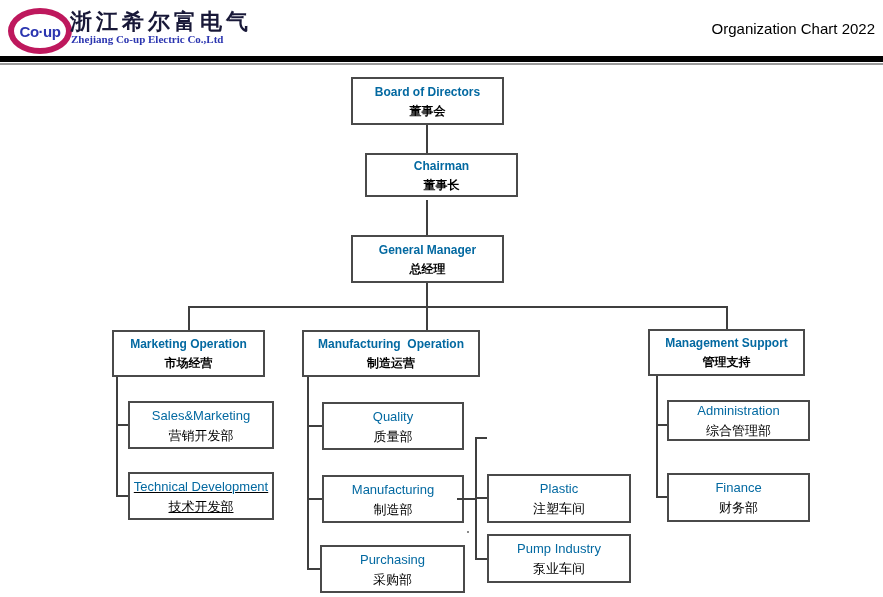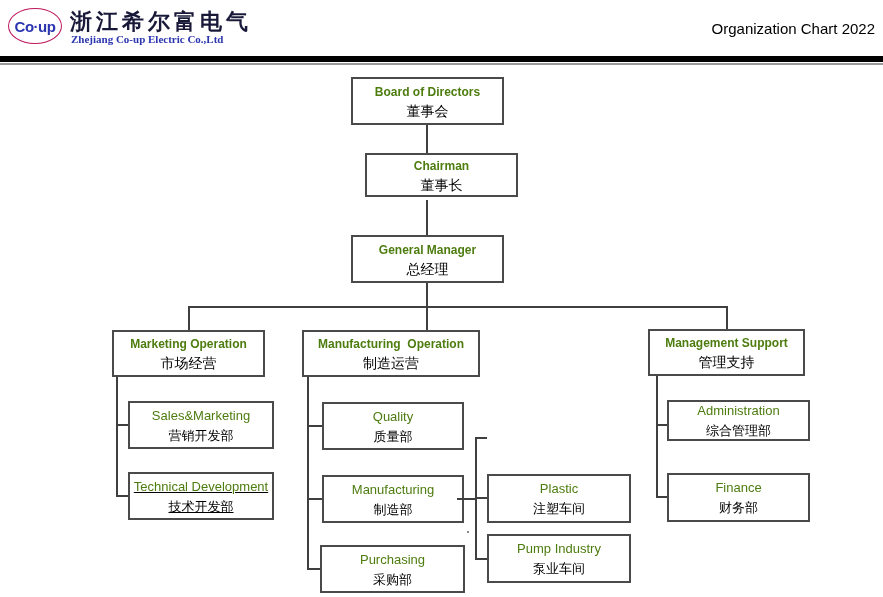--- a/index.html
+++ b/index.html
@@ -1,39 +1,39 @@
 <!DOCTYPE html>
 <html><head>
 <meta charset="utf-8">
 <style>
   html,body{margin:0;padding:0;background:#ffffff;}
   #page{position:relative;width:883px;height:597px;background:#ffffff;overflow:hidden;
         font-family:"Liberation Sans", sans-serif;}
 
   
   .logo-oval{position:absolute;left:8px;top:8px;width:52px;height:34px;
-             border:1px solid #be185d;border-radius:50%;
+             border:6px solid #be185d;border-radius:50%;
              display:flex;align-items:center;justify-content:center;}
   .logo-mark{color:#2b35b0;font-weight:bold;font-size:15px;letter-spacing:-0.5px;}
   .company-zh{position:absolute;left:70px;top:7px;font-size:22px;font-weight:bold;
               color:#181838;letter-spacing:4px;white-space:nowrap;}
   .company-en{position:absolute;left:71px;top:33px;font-size:11px;font-weight:bold;
               color:#2b35b0;font-family:"Liberation Serif", serif;white-space:nowrap;}
   .page-title{position:absolute;right:8px;top:20px;font-size:15px;color:#000;white-space:nowrap;}
   .rule-thick{position:absolute;left:0;top:56px;width:883px;height:6px;background:#000;}
   .rule-thin{position:absolute;left:0;top:63px;width:883px;height:2px;background:#9a9a9a;}
 
   
   .box{position:absolute;box-sizing:border-box;border:2px solid #4a4a4a;background:#fff;
        display:flex;flex-direction:column;align-items:center;justify-content:center;
        text-align:center;}
-  .box .en{font-size:12px;line-height:20px;color:#4d7c0f;white-space:pre;}
+  .box .en{font-size:12px;line-height:20px;color:#0369a1;white-space:pre;}
   .box .zh{font-size:13px;line-height:19px;color:#000;white-space:pre;}
   .box.hdr .en{font-weight:bold;}
-  .box.hdr .zh{font-weight:normal;font-size:14px;}
+  .box.hdr .zh{font-weight:bold;font-size:12px;}
   .box.sub .en{font-size:13px;}
 
   .line{position:absolute;background:#3f3f3f;}
   .dot{position:absolute;width:2px;height:2px;background:#8a8a8a;}
 </style>
 </head>
 <body>
 
 <div id="page">
 

